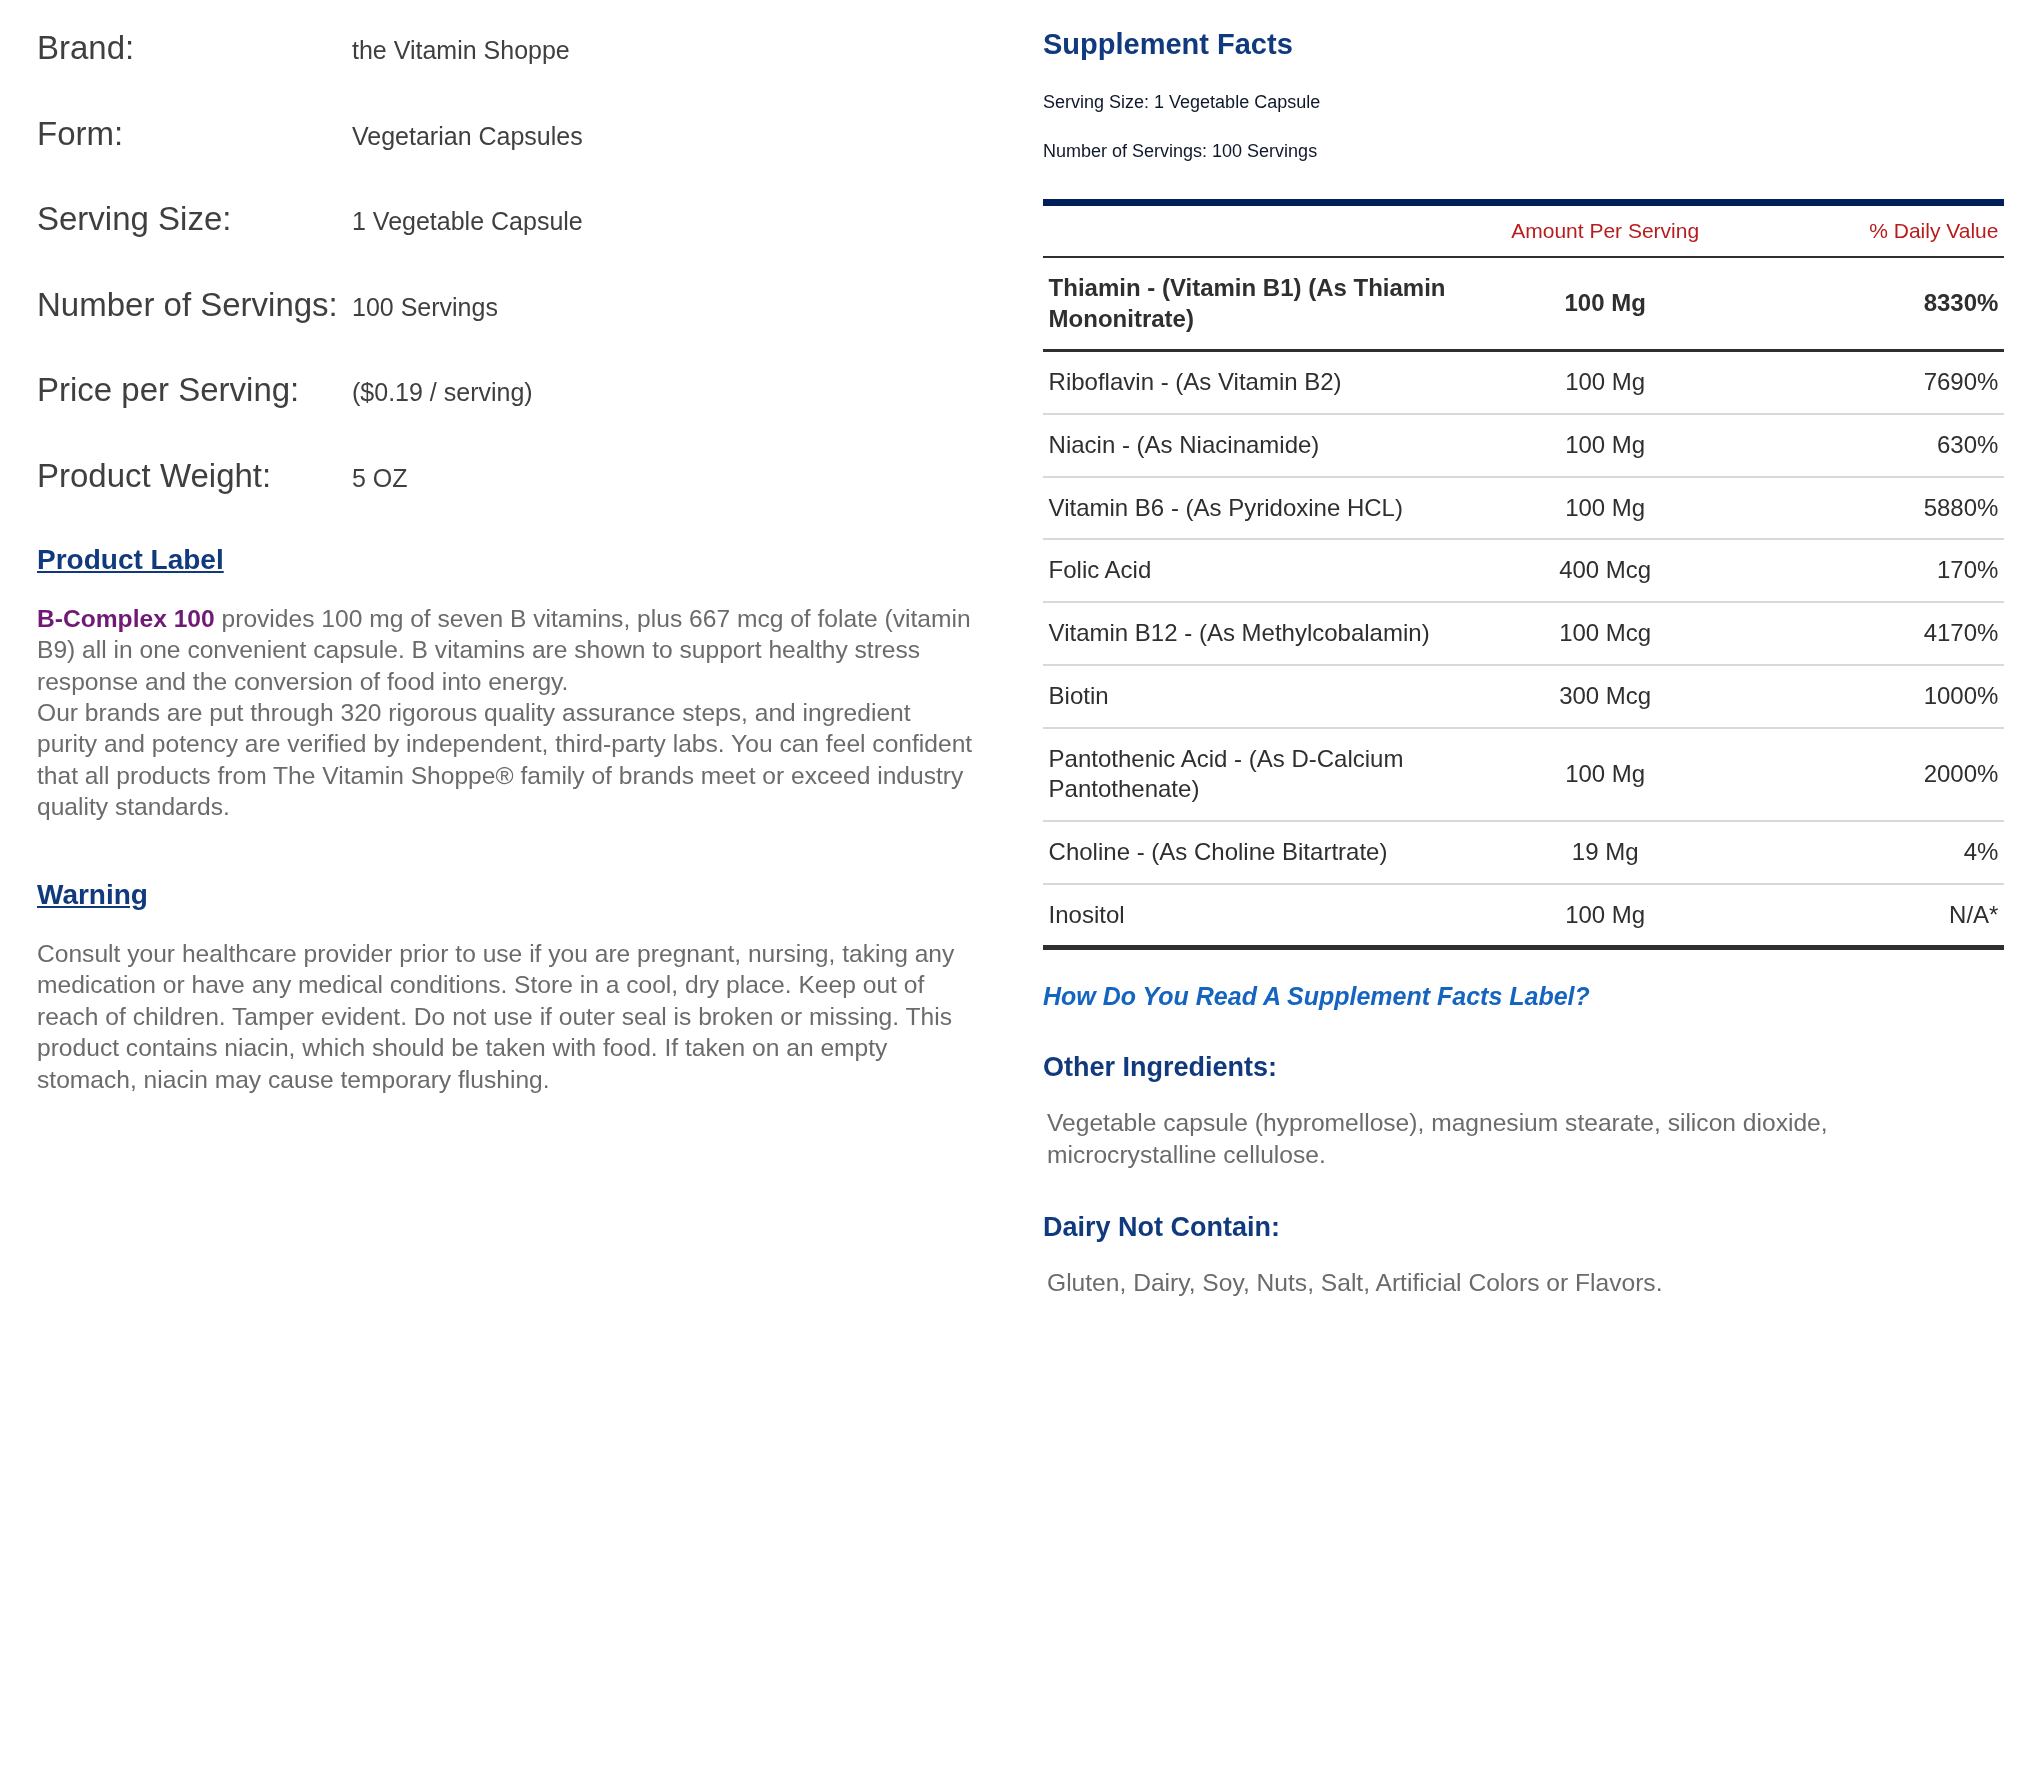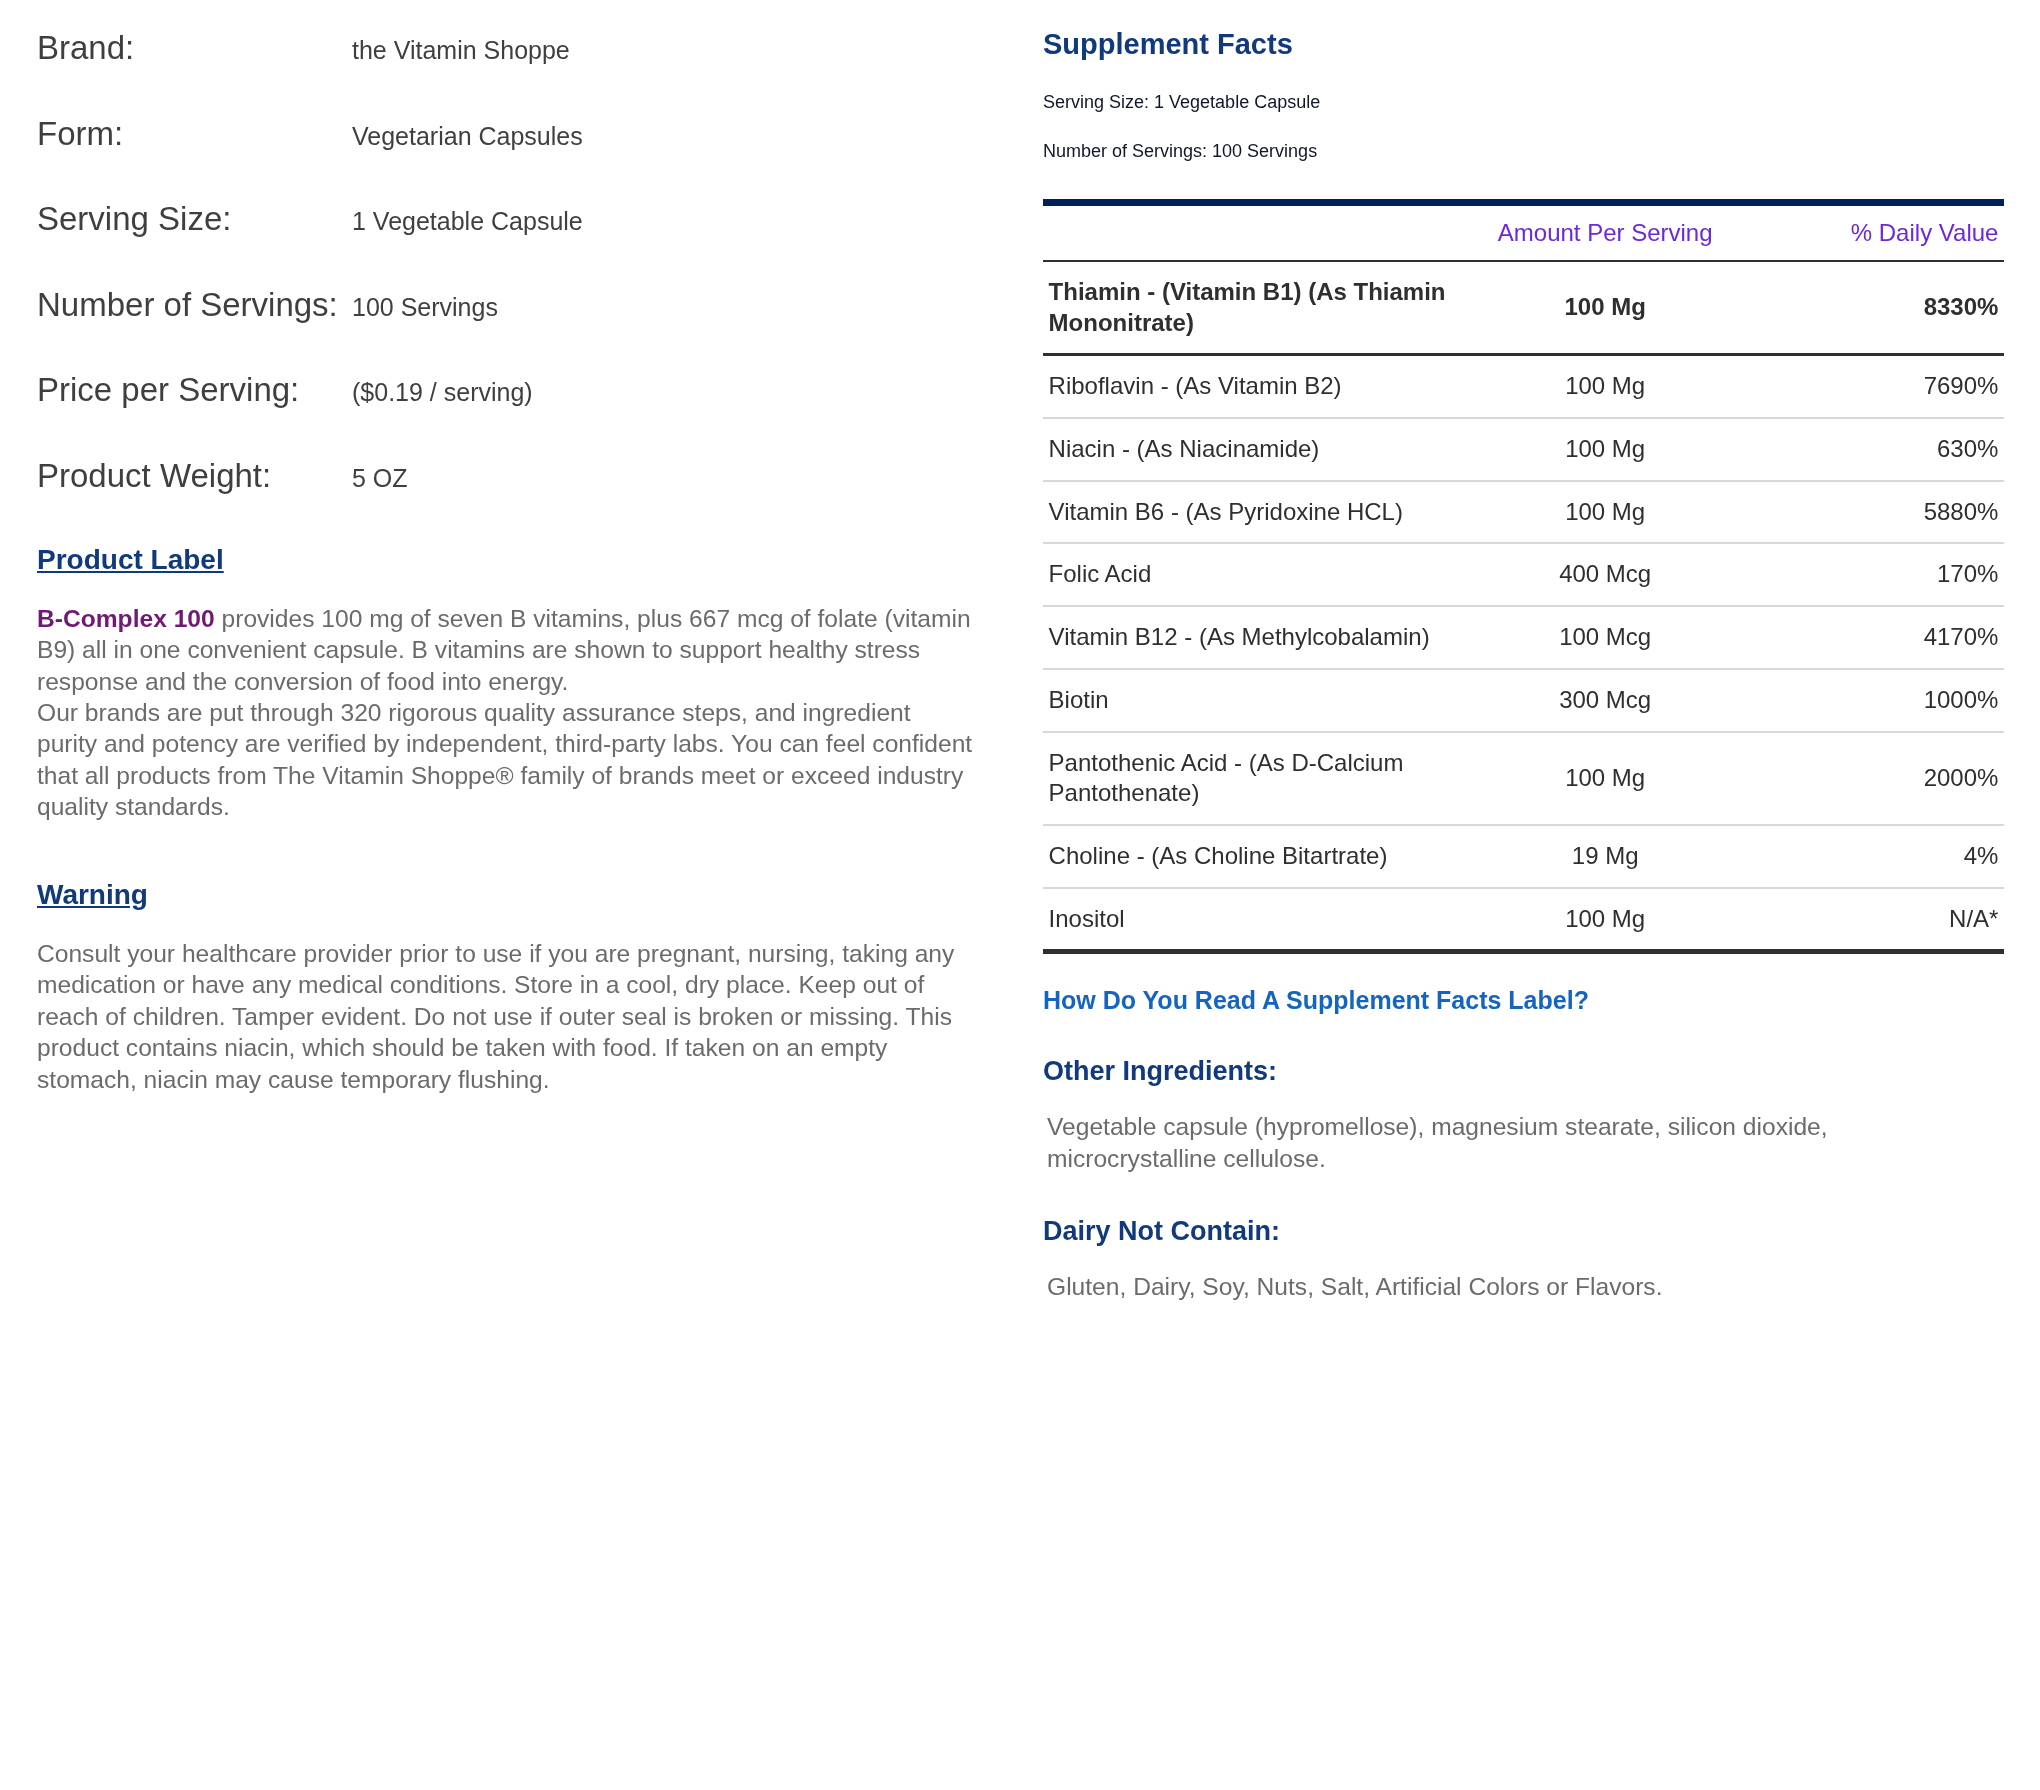--- a/index.html
+++ b/index.html
@@ -98,23 +98,23 @@
     width: 100%;
     border-collapse: collapse;
     table-layout: fixed;
     border-top: 7.4px solid #00205b;
   }
   table.sf-table col.c-name  { width: 43%; }
   table.sf-table col.c-amt   { width: 31%; }
   table.sf-table col.c-dv    { width: 26%; }
 
   table.sf-table th {
-    font-size: 24px;
+    font-size: 21px;
     font-weight: normal;
-    color: #6d28d9;
+    color: #b91c1c;
     padding: 13px 5.6px 13px 5.6px;
     border-bottom: 2.8px solid #2f2f2f;
     vertical-align: bottom;
   }
   th.th-name { text-align: left; }
   th.th-amt  { text-align: center; }
   th.th-dv   { text-align: right; }
 
   table.sf-table td {
     font-size: 24px;
@@ -136,20 +136,21 @@
     border-bottom: 5.6px solid #2f2f2f;
   }
 
   a.sf-link {
     display: inline-block;
     font-size: 25px;
     font-weight: bold;
     color: #1565c0;
     text-decoration: none;
     margin: 32px 0 0 0;
+    font-style: italic;
   }
 
   .sub-block { margin-top: 41px; }
   h3.sub-heading {
     font-size: 27px;
     font-weight: bold;
     color: #103a7d;
     margin: 0 0 24px 0;
   }
   p.sub-text {

